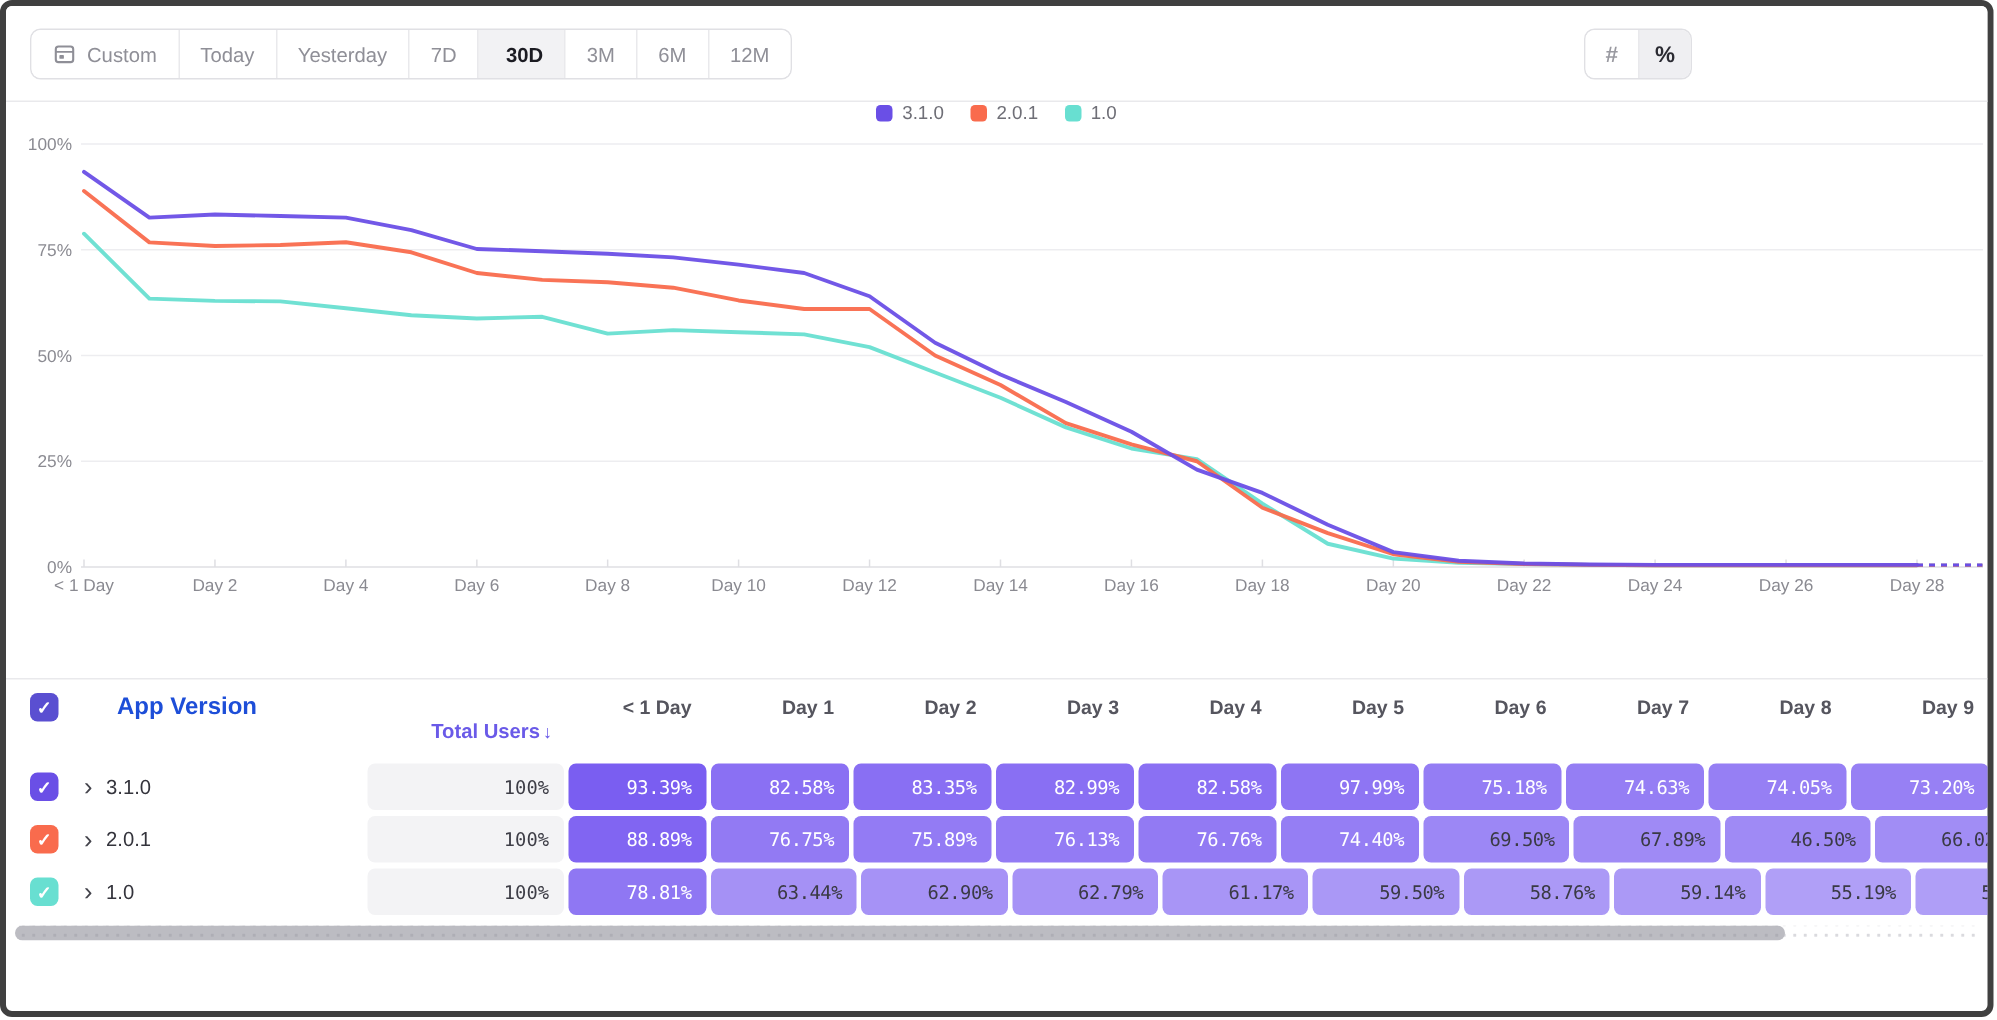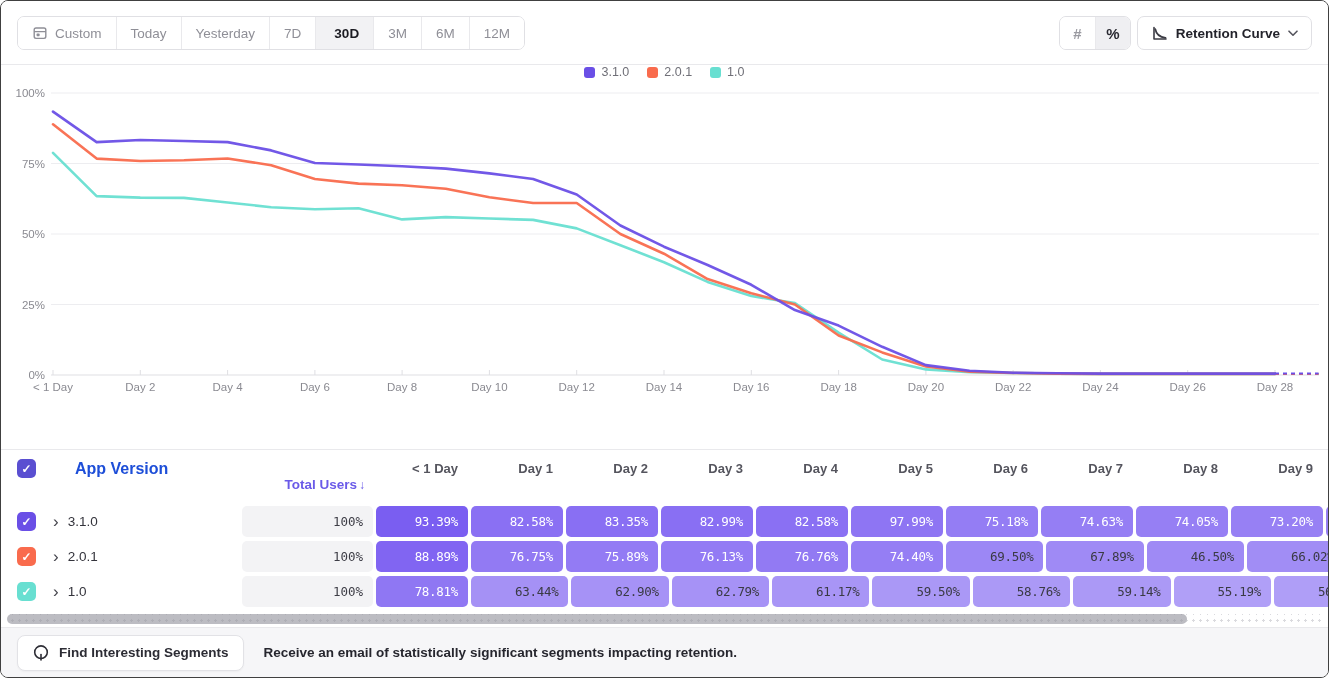--- a/index.html
+++ b/index.html
@@ -1,17 +1,17 @@
 <!DOCTYPE html>
 <html><head>
 <meta charset="utf-8">
 <style>
   * { box-sizing: border-box; margin: 0; padding: 0; }
   body { margin: 0; background: #fff; font-family: "Liberation Sans", sans-serif; }
-  .app { position: relative; width: 1329px; height: 678px; border: 1px solid #404040;
+  .app { position: relative; width: 1329px; height: 678px; border: 4px solid #404040;
          border-radius: 8px; overflow: hidden; background: #fff; }
 
   
   .toolbar { position: absolute; top: 0; left: 0; right: 0; height: 64px; border-bottom: 1px solid #e9e9ec; background:#fff; }
   .date-group { position: absolute; left: 16px; top: 15px; height: 34px; display: flex;
                 border: 1px solid #e0e0e4; border-radius: 7px; overflow: hidden; background: #fff; }
   .range-btn { display: flex; align-items: center; gap: 7px; padding: 0 14px; font-size: 13.5px;
                color: #8f8f97; background: #fff; border: none; cursor: pointer; font-family: inherit; }
   .range-btn + .range-btn { border-left: 1px solid #e9e9ec; }
   .range-btn.active { background: #f2f2f4; color: #1b1b22; font-weight: 700; padding-left: 18px; }
@@ -114,30 +114,20 @@
           <span>6M</span>
         </button>
         <button class="range-btn">
           <span>12M</span>
         </button>
       </div>
     <div class="format-toggle">
         <button class="fmt-btn">#</button>
         <button class="fmt-btn active">%</button>
       </div>
-    <button class="chart-type-btn">
-      <svg width="17" height="17" viewBox="0 0 17 17" fill="none">
-        <path d="M3 2.5 V14 H15" stroke="#3c3c44" stroke-width="1.6" stroke-linecap="round" stroke-linejoin="round"></path>
-        <path d="M4.3 4.2 C5.3 9.8, 8.5 12.2, 14.5 12.8" stroke="#3c3c44" stroke-width="1.8" fill="none" stroke-linecap="round"></path>
-      </svg>
-      <span>Retention Curve</span>
-      <svg width="10" height="7" viewBox="0 0 10 7" fill="none">
-        <path d="M1 1.2 L5 5.2 L9 1.2" stroke="#55555e" stroke-width="1.6" stroke-linecap="round" stroke-linejoin="round"></path>
-      </svg>
-    </button>
   </div>
 
   <div class="legend">
       <div class="legend-item">
         <span class="legend-swatch" style="background:#6A4FE6"></span>
         <span>3.1.0</span>
       </div>
       <div class="legend-item">
         <span class="legend-swatch" style="background:#F96B4D"></span>
         <span>2.0.1</span>
@@ -282,23 +272,13 @@
         <div class="vcell cell-dark" style="background:rgba(113,82,240,0.552)">55.19%</div>
         <div class="vcell cell-dark" style="background:rgba(113,82,240,0.560)">56.00%</div>
         <div class="vcell" style="background:rgba(113,82,240,0.560)"></div>
       </div>
     </div>
 
   <div class="scrollbar">
     <div class="scroll-thumb"></div>
   </div>
 
-  <div class="footer">
-    <button class="segments-btn">
-      <svg width="18" height="18" viewBox="0 0 18 18" fill="none">
-        <circle cx="9" cy="8.2" r="6.3" stroke="#2e2e36" stroke-width="1.6"></circle>
-        <path d="M9 10.5 V16" stroke="#2e2e36" stroke-width="1.6" stroke-linecap="round"></path>
-      </svg>
-      <span>Find Interesting Segments</span>
-    </button>
-    <span class="footer-msg">Receive an email of statistically significant segments impacting retention.</span>
-  </div>
 </div>
 
 </body></html>

